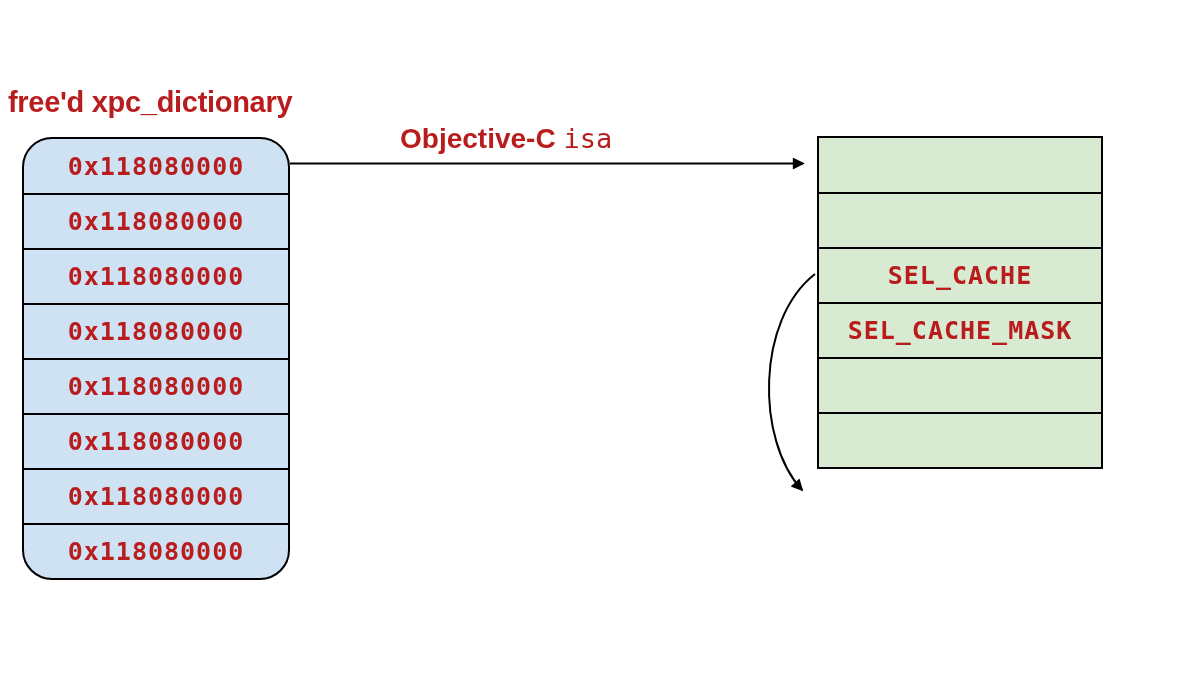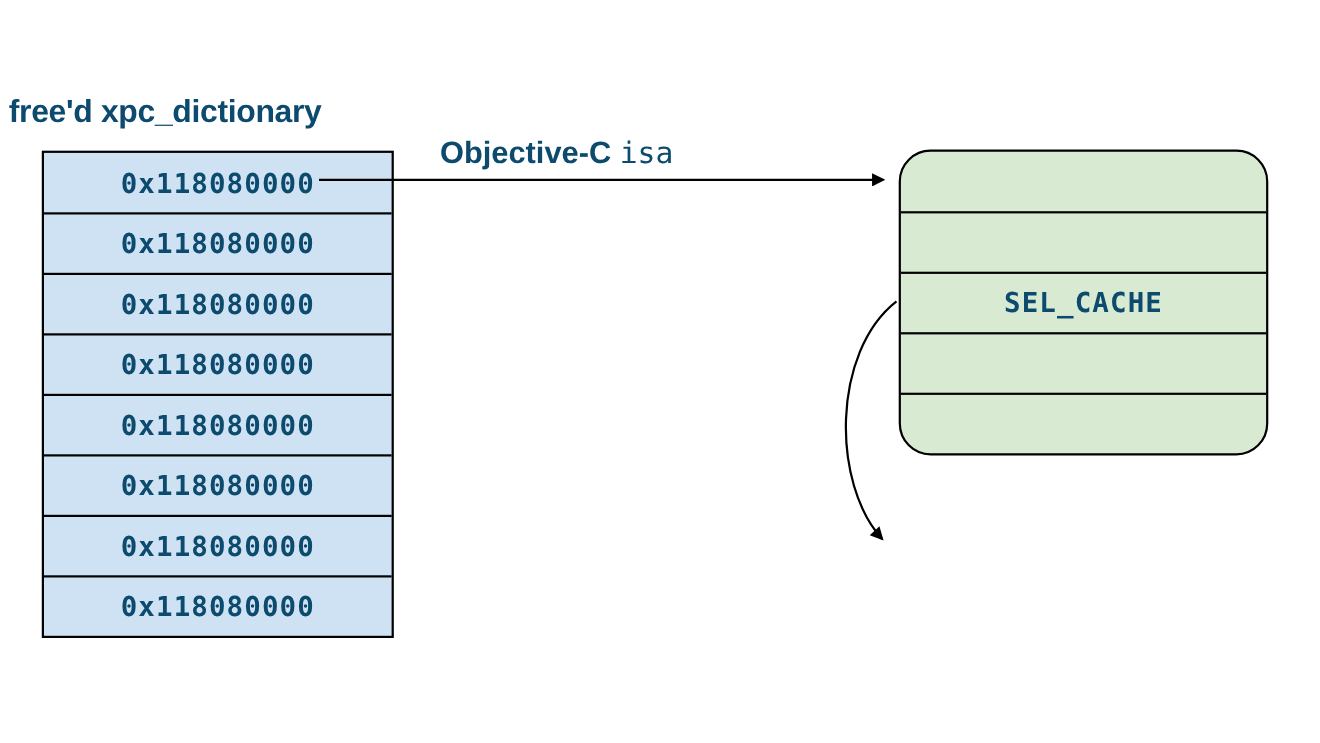--- a/index.html
+++ b/index.html
@@ -3,38 +3,38 @@
 <meta charset="utf-8">
 <style>
   html, body { margin: 0; padding: 0; }
   .canvas {
     position: relative;
     width: 1200px;
     height: 675px;
     background: #ffffff;
     overflow: hidden;
     font-family: "Liberation Sans", sans-serif;
-    color: #0c4a6e;
+    color: #b91c1c;
   }
   .title {
     position: absolute;
     font-size: 29px;
     font-weight: bold;
     white-space: nowrap;
     letter-spacing: -0.3px;
   }
   .title-left  { left: 8px;   top: 86px; }
   .title-right { left: 718px; top: 86px; }
   .memtable {
     position: absolute;
     border: 2px solid #000000;
     box-sizing: border-box;
   }
-  .memtable-left  { left: 38px;  top: 137px; width: 320px; }
-  .memtable-right { left: 817px; top: 136px; width: 336px; border-radius: 29px; }
+  .memtable-left  { left: 22px;  top: 137px; width: 268px; border-radius: 30px; }
+  .memtable-right { left: 817px; top: 136px; width: 286px; }
   .memrow {
     height: 55px;
     box-sizing: border-box;
     display: flex;
     align-items: center;
     justify-content: center;
     font-family: "DejaVu Sans Mono", monospace;
     font-weight: bold;
     font-size: 25px;
     letter-spacing: 1px;
@@ -81,20 +81,21 @@
     <div class="memrow">0x118080000</div>
     <div class="memrow">0x118080000</div>
     <div class="memrow">0x118080000</div>
     <div class="memrow">0x118080000</div>
   </div>
 
   <div class="memtable memtable-right" style="background-color: rgb(217, 234, 211);">
     <div class="memrow"></div>
     <div class="memrow"></div>
     <div class="memrow">SEL_CACHE</div>
+    <div class="memrow">SEL_CACHE_MASK</div>
     <div class="memrow"></div>
     <div class="memrow"></div>
   </div>
 
   <svg class="arrows-overlay" viewBox="0 0 1200 675" xmlns="http://www.w3.org/2000/svg">
     <defs>
       <marker id="ah" viewBox="0 0 10 10" refX="8.5" refY="5" markerWidth="7" markerHeight="6" orient="auto-start-reverse">
         <path d="M0,0 L10,5 L0,10 z" fill="#000000"></path>
       </marker>
     </defs>

